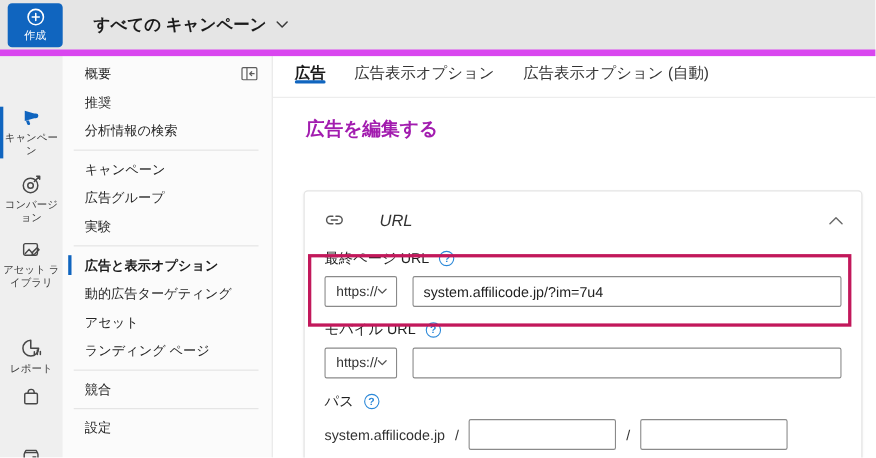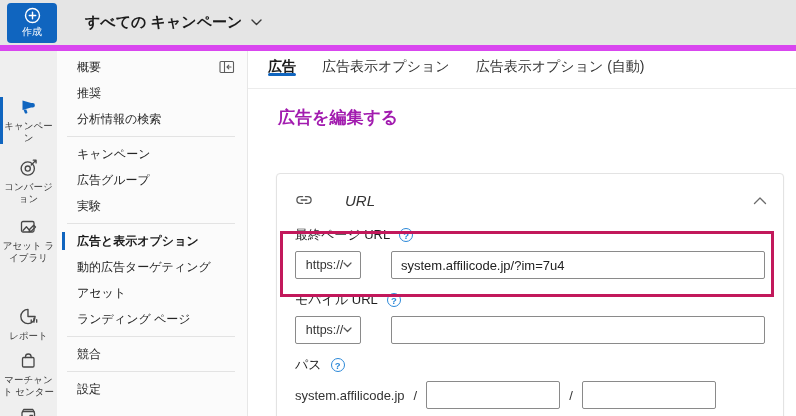--- a/index.html
+++ b/index.html
@@ -45,21 +45,21 @@
     pointer-events:none;z-index:3;}
   .fields{padding:0 18px;}
   .flabel{display:flex;align-items:center;gap:9px;font-size:13px;color:#1f1f1f;margin:0 0 7px 0;}
   .flabel.first{margin-top:4px;}
   .help{width:14px;height:14px;border:1px solid #2b88d8;border-radius:50%;color:#2b88d8;font-size:9.5px;font-weight:bold;
     display:flex;align-items:center;justify-content:center;box-sizing:border-box;cursor:pointer;}
   .crow{display:flex;gap:14px;margin-bottom:12px;}
   .proto{width:66px;height:28px;border:1px solid #8a8a8a;border-radius:2px;background:#fff;box-sizing:border-box;
     display:flex;align-items:center;justify-content:center;padding:0 7px 0 9px;font-size:12.5px;color:#333;cursor:pointer;}
   input.url{flex:1;height:28px;border:1px solid #8a8a8a;border-radius:2px;font-size:13px;padding:0 9px;color:#222;
-    box-sizing:border-box;font-family:inherit;outline:none;margin-left:16px;}
+    box-sizing:border-box;font-family:inherit;outline:none;}
   .path-row{display:flex;align-items:center;gap:9px;font-size:13px;color:#333;margin-bottom:14px;}
   .pinput{width:134px;height:28px;border:1px solid #8a8a8a;border-radius:2px;box-sizing:border-box;font-family:inherit;
     font-size:13px;padding:0 8px;outline:none;}
 </style>
 </head>
 <body>
 
 <div class="topbar">
   <div class="create-btn">
     <svg width="17" height="17" viewBox="0 0 18 18">
@@ -111,21 +111,20 @@
       <path d="M12.6 13.2v2.2M15.2 11.5v3.9M17.8 13v2.4"></path>
     </svg>
     <div class="ril">レポート</div>
   </div>
 
   <div class="rail-item" style="top:306px">
     <svg class="ric" width="21" height="20" viewBox="0 0 20 20">
       <rect x="4" y="6.5" width="11.5" height="9.5" rx="1.2"></rect>
       <path d="M7 6.5V5.8a2.8 2.8 0 0 1 5.6 0v.7"></path>
     </svg>
-    <div class="ril">マーチャント センター</div>
   </div>
 
   <div class="rail-item" style="top:360px">
     <svg class="ric" width="21" height="20" viewBox="0 0 20 20">
       <path d="M4 6.5l1.2-2h9.1l1.2 2"></path>
       <rect x="3.5" y="6.5" width="12.5" height="9" rx="1.5"></rect>
       <path d="M11.5 10.5h2.5"></path>
     </svg>
 
   </div>

